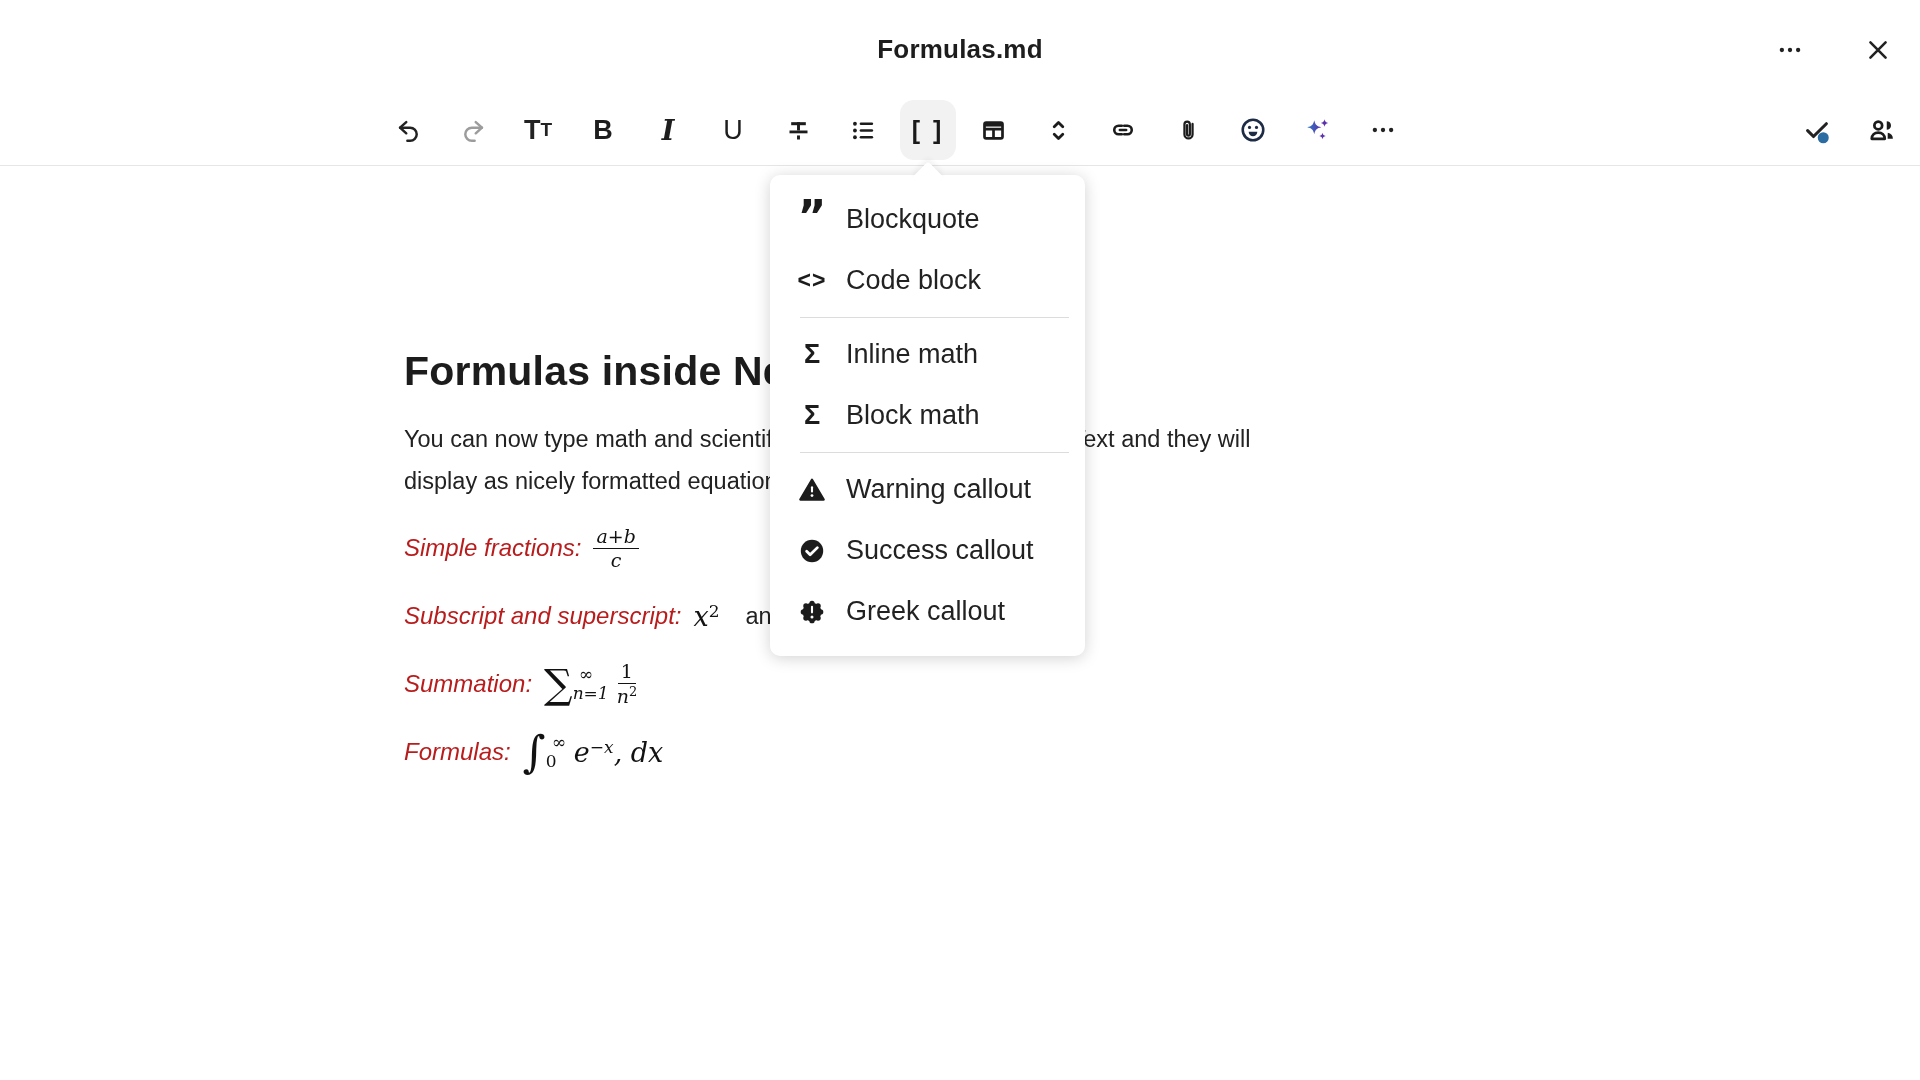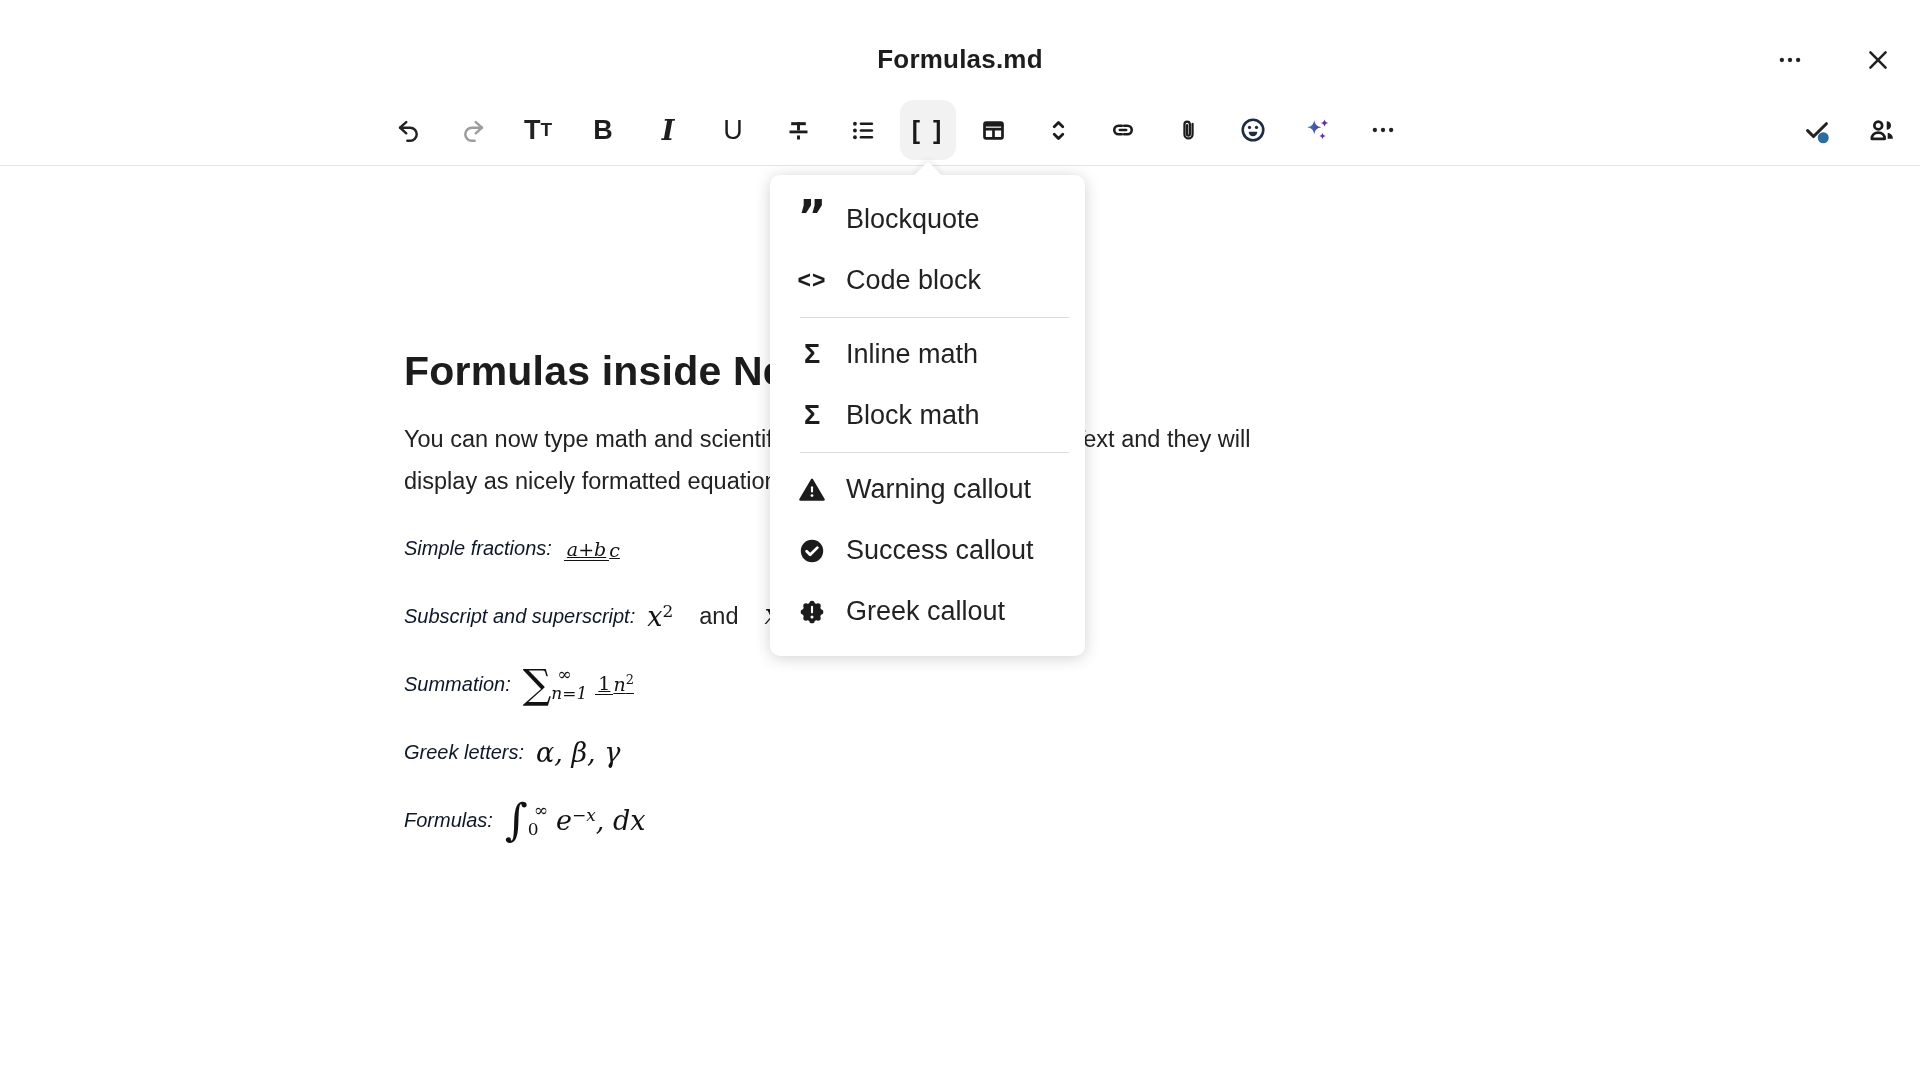--- a/index.html
+++ b/index.html
@@ -3,21 +3,21 @@
 <meta charset="utf-8">
 <style>
   html,body{margin:0;padding:0;}
   body{
     width:1920px;height:1080px;position:relative;overflow:hidden;
     background:#ffffff;color:#222;
     font-family:"Liberation Sans",sans-serif;
     -webkit-font-smoothing:antialiased;
   }
   
-  .titlebar{position:absolute;left:0;top:16px;width:1920px;height:92px;background:#fff;}
+  .titlebar{position:absolute;left:0;top:6px;width:1920px;height:92px;background:#fff;}
   .doc-title{
     position:absolute;left:0;right:0;top:28px;text-align:center;
     font-size:26px;font-weight:600;color:#1d1d1d;letter-spacing:.2px;
   }
   .titlebar-actions{position:absolute;right:14px;top:14px;display:flex;gap:32px;}
   .icon-btn{
     width:56px;height:60px;display:flex;align-items:center;justify-content:center;
     border:none;background:transparent;border-radius:12px;cursor:pointer;padding:0;
   }
   
@@ -56,25 +56,25 @@
   .menu-label{font-size:27px;color:#222;}
   .menu-sep{height:1px;background:#dcdcdc;margin:6px 16px 6px 30px;border:none;position:relative;z-index:2;}
   .q-glyph{font-size:44px;font-weight:700;line-height:20px;height:26px;color:#1c1c1c;font-family:"DejaVu Sans",sans-serif;}
   .code-glyph{font-size:23px;font-weight:700;letter-spacing:1px;color:#1c1c1c;}
   .sigma-glyph{font-size:27px;font-weight:600;color:#1c1c1c;}
   
   .editor{position:absolute;left:404px;top:346px;width:1066px;}
   .doc-heading{font-size:41px;line-height:50px;font-weight:700;color:#1c1c1c;margin:0 0 22px 0;letter-spacing:.2px;}
   .doc-paragraph{font-size:23.5px;line-height:42px;color:#222;margin:0 0 24px 0;}
   .formula-row{height:44px;margin-bottom:24px;display:flex;align-items:center;white-space:nowrap;}
-  .flabel{font-style:italic;color:#0f172a;font-size:20px;margin-right:12px;}
+  .flabel{font-style:italic;color:#b91c1c;font-size:24px;margin-right:12px;}
   .ftext{font-size:23.5px;color:#222;margin:0 26px;}
   .math{font-family:"DejaVu Serif",serif;color:#121212;font-size:27px;}
   .mi{font-style:italic;}
-  .frac{display:inline-flex;flex-direction:row;align-items:center;font-size:19px;line-height:1.1;vertical-align:middle;text-decoration:underline;}
+  .frac{display:inline-flex;flex-direction:column;align-items:center;font-size:19px;line-height:1.1;vertical-align:middle;}
   .frac .num{border-bottom:1.7px solid #121212;padding:0 3px 1px 3px;}
   .frac .den{padding-top:1px;}
   .sqrt-sign{font-size:31px;}
   .sqrt-val{border-top:2px solid #121212;padding:1px 4px 0 1px;}
   .bigop{font-size:40px;line-height:40px;}
   .intop{font-size:44px;line-height:44px;font-style:italic;}
   .limits{display:inline-flex;flex-direction:column;align-items:flex-start;font-size:17px;line-height:1.1;vertical-align:middle;margin:0 8px 0 2px;}
   .limits .up{margin-left:4px;}
   .limits .lo{margin-left:-2px;}
   sup.msup{font-size:17px;vertical-align:9px;}
@@ -298,24 +298,20 @@
           <span class="up">∞</span>
           <span class="lo mi">n=1</span>
         </span>
       <span class="frac">
           <span class="num">1</span>
           <span class="den"><span class="mi">n</span><sup style="font-size:13px;">2</sup></span>
         </span>
     </span>
   </div>
 
-  <div class="formula-row">
-    <span class="flabel">Greek letters:</span>
-    <span class="math mi">α, β, γ</span>
-  </div>
 
   <div class="formula-row">
     <span class="flabel">Formulas:</span>
     <span class="math" style="display:inline-flex;align-items:center;">
       <span class="intop">∫</span>
       <span class="limits">
           <span class="up">∞</span>
           <span class="lo">0</span>
         </span>
       <span><span class="mi">e</span><sup class="msup mi">−x</sup><span class="mi">, dx</span></span>

